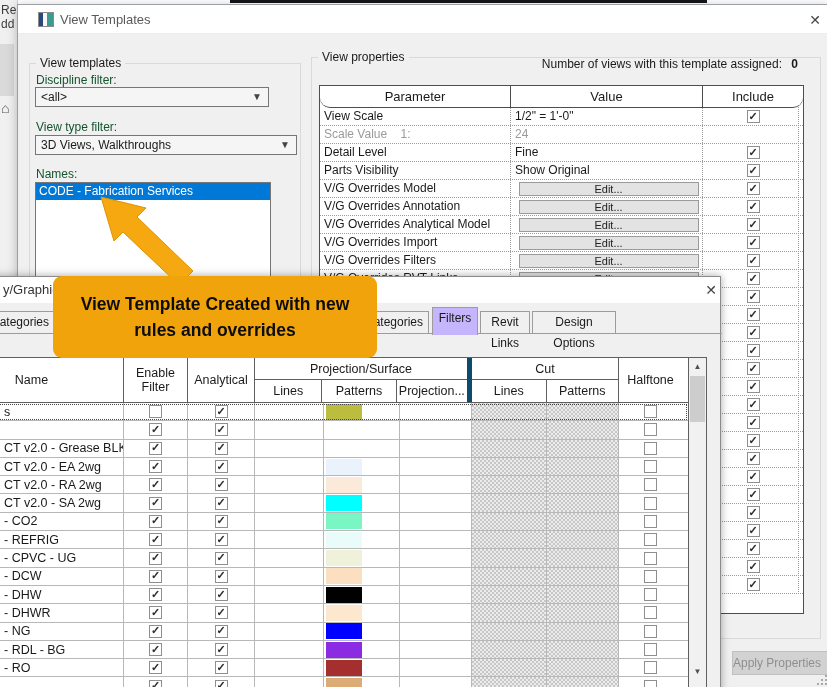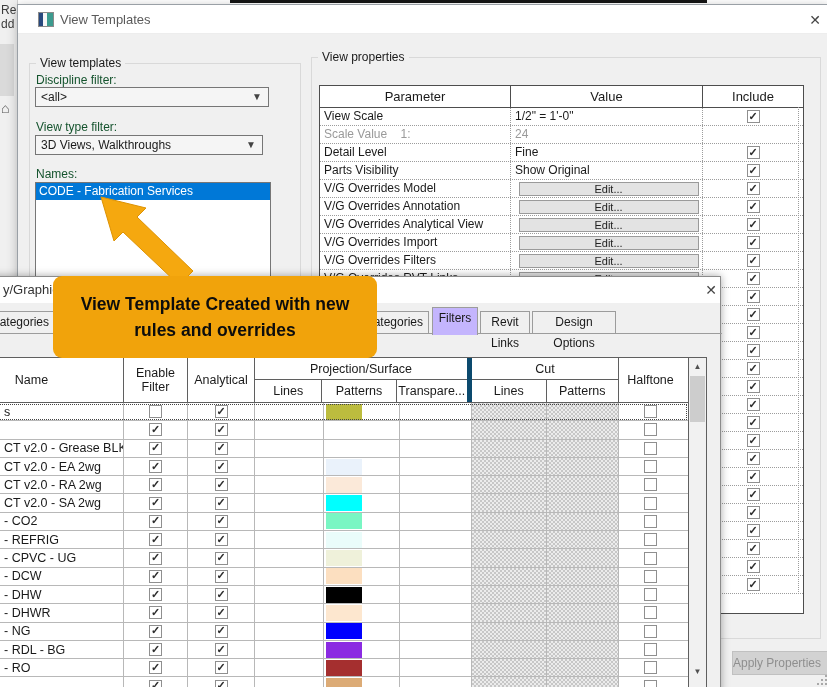--- a/index.html
+++ b/index.html
@@ -29,32 +29,32 @@
   #grp-templates{left:11px;top:58px;width:270px;height:340px;}
   #grp-templates-label{left:18px;top:51px;}
   #grp-props{left:293px;top:52px;width:508px;height:580px;}
   #grp-props-label{left:300px;top:45px;}
 
   .fieldlabel{position:absolute;color:#14532d;}
   .combo{position:absolute;height:20px;background:#f5f5f5;border:1px solid #767676;
          line-height:18px;padding-left:5px;box-sizing:border-box;}
   .combo .chev{position:absolute;right:6px;top:0;line-height:18px;color:#444;font-size:10px;}
   #combo-discipline{left:17px;top:82px;width:234px;}
-  #combo-viewtype{left:17px;top:130px;width:228px;}
+  #combo-viewtype{left:17px;top:130px;width:262px;}
   #names-list{left:17px;top:177px;width:234px;height:140px;background:#fff;border:1px solid #767676;}
   .list-sel{height:17px;background:#0078d7;color:#fff;line-height:17px;padding-left:3px;
             white-space:nowrap;overflow:hidden;}
 
   #assigned-line{left:340px;top:52px;width:440px;text-align:right;}
   #assigned-count{font-weight:bold;margin-left:6px;}
 
   
   #prop-table{left:301px;top:80px;width:485px;height:529px;background:#fff;
               border:1px solid #4d4d4d;box-sizing:border-box;overflow:hidden;}
-  #prop-head{display:flex;height:21px;border-bottom:1px solid #4d4d4d;font-size:13px;}
+  #prop-head{display:flex;height:21px;border-bottom:1px solid #4d4d4d;font-size:13px;border-radius:10px;}
   #prop-head div{text-align:center;line-height:21px;box-sizing:border-box;}
   .ph-param{width:190px;}
   .ph-value{width:192px;border-left:1px solid #4d4d4d;}
   .ph-incl{width:101px;border-left:1px solid #4d4d4d;}
   .prow{display:flex;height:18px;border-bottom:1px dotted #9c9c9c;box-sizing:border-box;}
   .prow .pname{width:190px;padding-left:4px;line-height:17px;white-space:pre;overflow:hidden;box-sizing:border-box;}
   .prow .pval{width:192px;border-left:1px dotted #9c9c9c;line-height:17px;padding-left:4px;
               box-sizing:border-box;display:flex;align-items:center;}
   .prow .pinc{width:101px;border-left:1px dotted #9c9c9c;box-sizing:border-box;
               display:flex;align-items:center;justify-content:center;position:relative;}
@@ -161,20 +161,24 @@
       <span>3D Views, Walkthroughs</span>
       <span class="chev">▼</span>
     </div>
     <div class="fieldlabel" style="left:18px;top:162px;">Names:</div>
     <div class="abs" id="names-list">
       <div class="list-sel">CODE - Fabrication Services</div>
     </div>
 
     <div class="abs groupbox" id="grp-props"></div>
     <div class="grouplabel" id="grp-props-label">View properties</div>
+    <div class="abs" id="assigned-line">
+      <span>Number of views with this template assigned:</span>
+      <span id="assigned-count">0</span>
+    </div>
 
     <div class="abs" id="prop-table">
       <div id="prop-head">
         <div class="ph-param">Parameter</div>
         <div class="ph-value">Value</div>
         <div class="ph-incl">Include</div>
       </div>
       <div id="prop-rows">
           <div class="prow">
             <div class="pname">View Scale</div>
@@ -214,21 +218,21 @@
           <div class="prow">
             <div class="pname">V/G Overrides Annotation</div>
             <div class="pval">
               <button class="editbtn">Edit...</button>
             </div>
             <div class="pinc">
               <span class="cb on"></span>
             </div>
           </div>
           <div class="prow">
-            <div class="pname">V/G Overrides Analytical View</div>
+            <div class="pname">V/G Overrides Analytical Model</div>
             <div class="pval">
               <button class="editbtn">Edit...</button>
             </div>
             <div class="pinc">
               <span class="cb on"></span>
             </div>
           </div>
           <div class="prow">
             <div class="pname">V/G Overrides Import</div>
             <div class="pval">
@@ -406,21 +410,21 @@
     <div class="abs" id="flt-table">
       <div id="flt-head">
         <div class="fh fh-name">Name</div>
         <div class="fh fh-enable">Enable Filter</div>
         <div class="fh fh-vis">Analytical</div>
         <div class="fh-grp fh-proj">
           <div class="g-top">Projection/Surface</div>
           <div class="g-sub">
             <div class="s1">Lines</div>
             <div class="s2">Patterns</div>
-            <div class="s3">Transpare...</div>
+            <div class="s3">Projection...</div>
           </div>
         </div>
         <div class="fh-grp fh-cut">
           <div class="g-top">Cut</div>
           <div class="g-sub">
             <div class="s1">Lines</div>
             <div class="s2">Patterns</div>
           </div>
         </div>
         <div class="fh fh-half" style="border-right:none;">Halftone</div>

